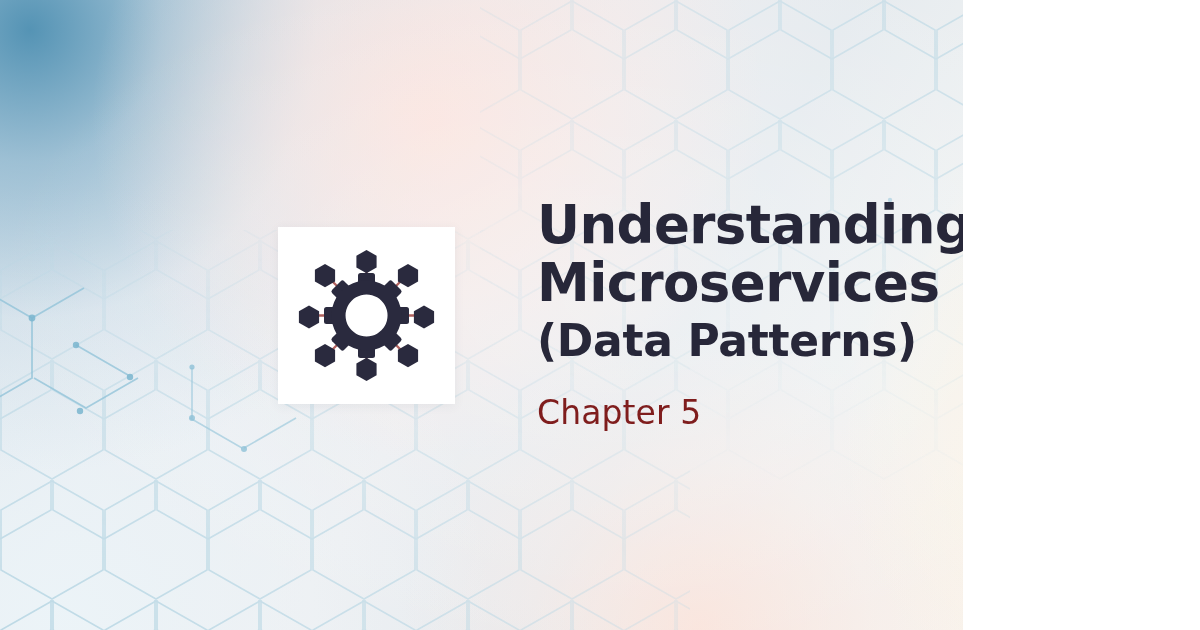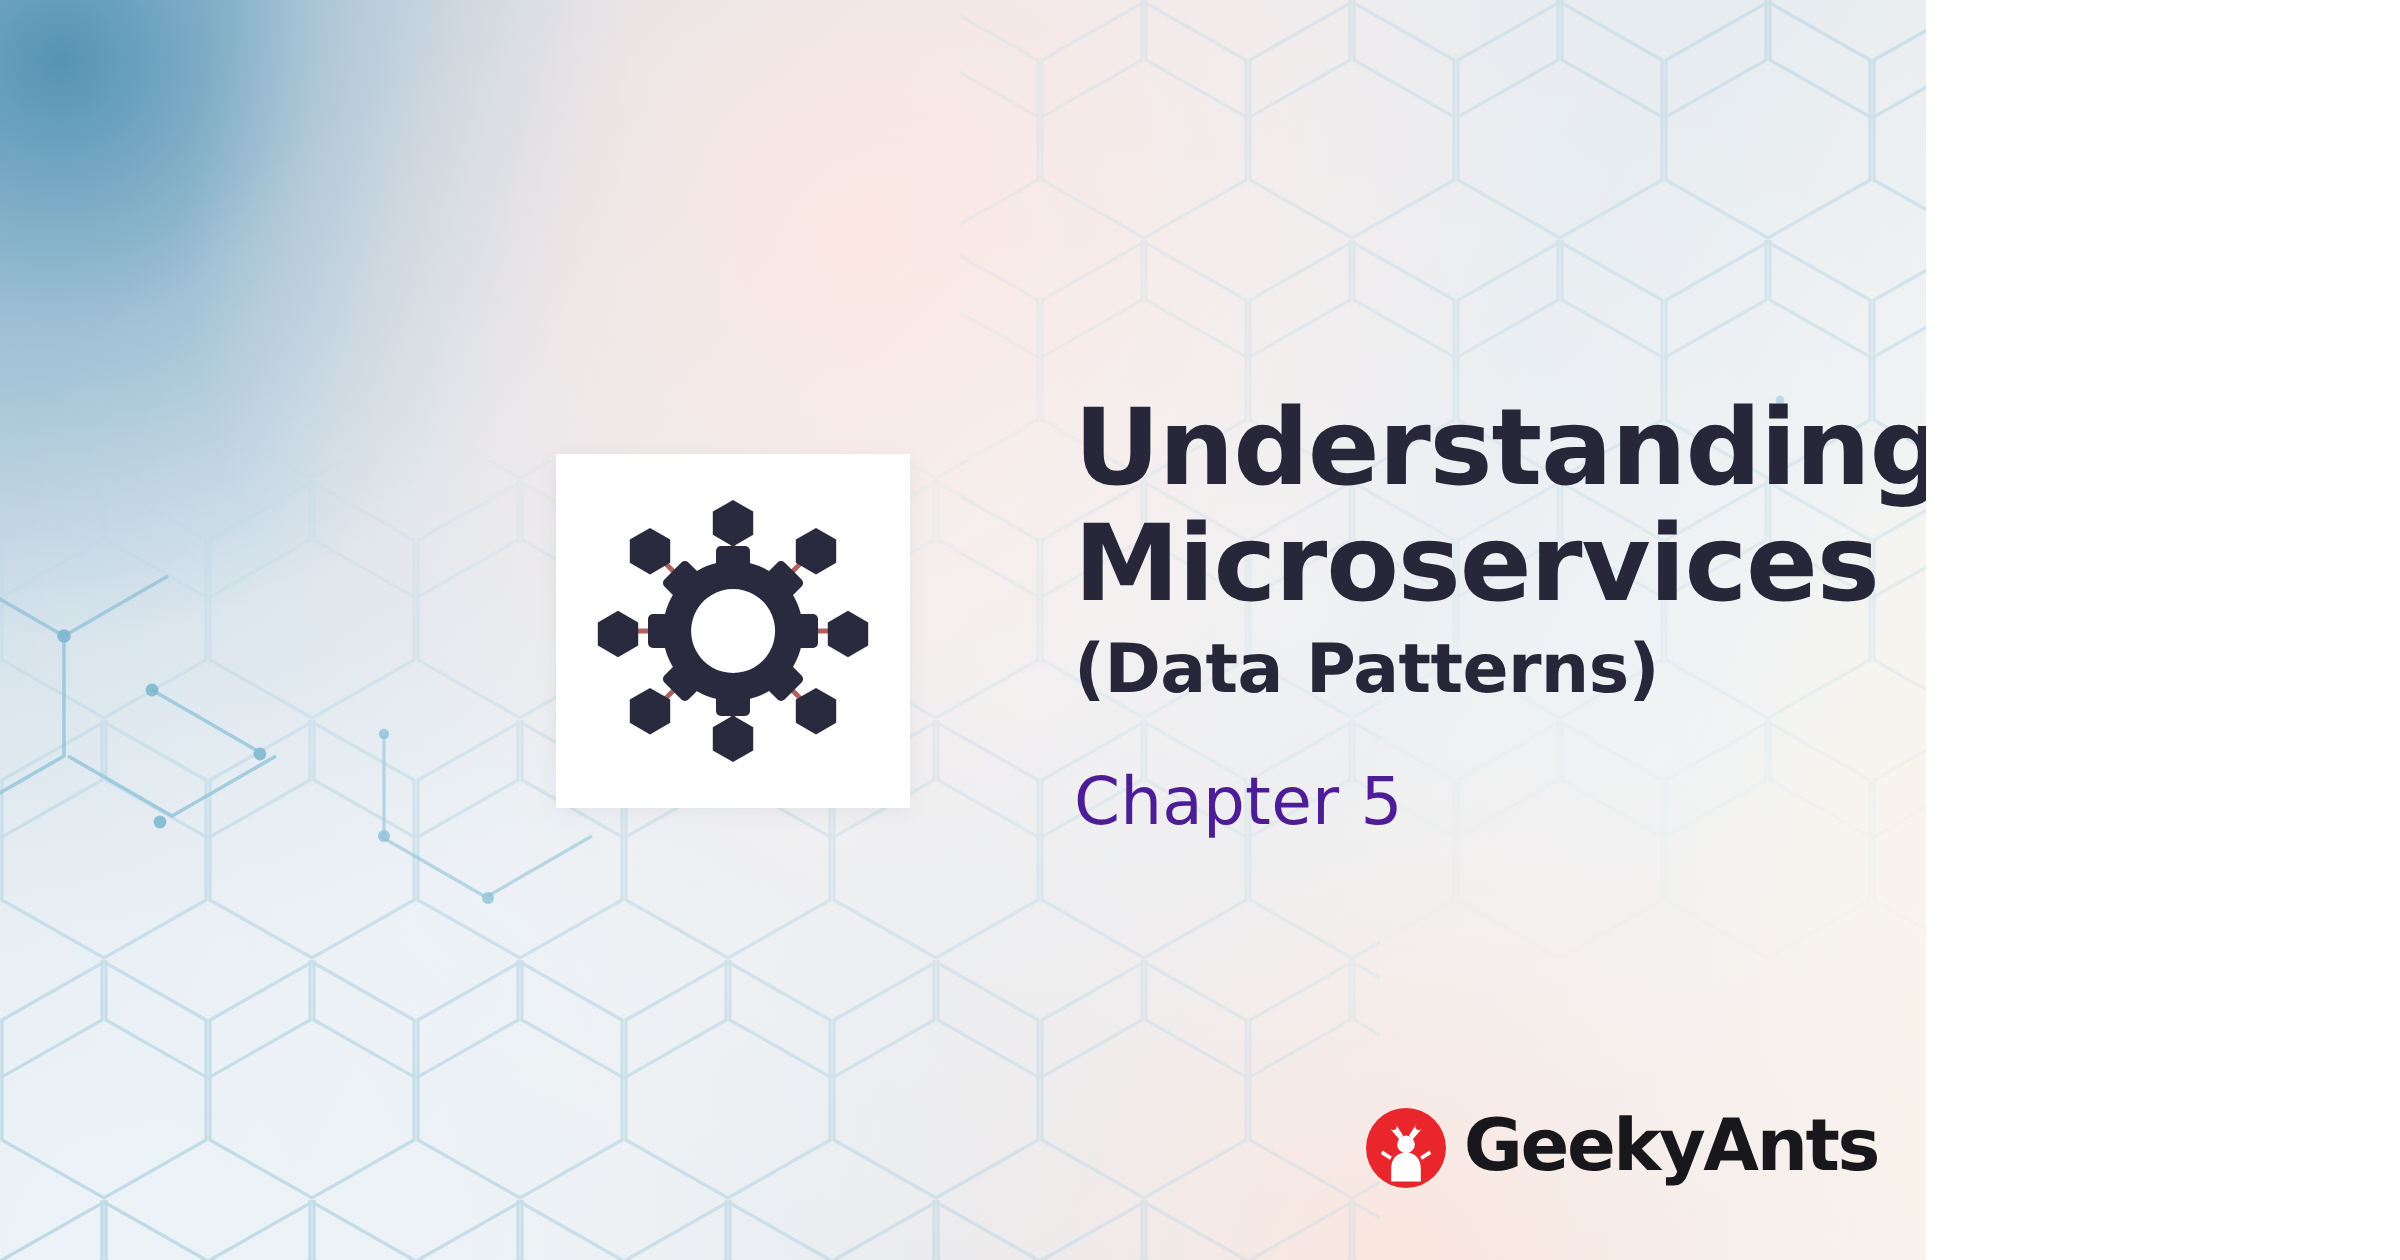--- a/index.html
+++ b/index.html
@@ -82,34 +82,34 @@
     font-size: 53px;
     line-height: 1.10;
     font-weight: 700;
     letter-spacing: -0.6px;
     color: #272739;
     white-space: pre-line;
   }
   .subtitle {
     margin: 2px 0 0 0;
     font-family: "DejaVu Sans", "Liberation Sans", sans-serif;
-    font-size: 34px;
+    font-size: 44px;
     line-height: 1.18;
     font-weight: 700;
     letter-spacing: -0.3px;
     color: #272739;
   }
   .chapter {
     margin: 26px 0 0 0;
     font-family: "DejaVu Sans", "Liberation Sans", sans-serif;
     font-size: 33px;
     line-height: 1.2;
     font-weight: 400;
     letter-spacing: 0.1px;
-    color: #4c1d95;
+    color: #7f1d1d;
   }
 
   
   .brand {
     position: absolute;
     right: 24px;
     bottom: 36px;
     display: flex;
     align-items: center;
     gap: 9px;
@@ -252,32 +252,14 @@
     </div>
 
     <div class="text-block">
       <h1 class="title">Understanding
 Microservices</h1>
       <div class="subtitle">(Data Patterns)</div>
       <div class="chapter">Chapter 5</div>
     </div>
   </div>
 
-  <div class="brand">
-    <svg class="brand-mark" viewBox="0 0 40 40" xmlns="http://www.w3.org/2000/svg" aria-hidden="true">
-      <circle cx="20" cy="20" r="20" fill="#e8262b"></circle>
-      <g fill="#ffffff">
-
-        <path d="M14.6 7.6 a1.9 1.9 0 1 1 -2.6 2.7 l4.6 5.3 1.9 -1.9 z"></path>
-        <path d="M25.4 7.6 a1.9 1.9 0 1 0 2.6 2.7 l-4.6 5.3 -1.9 -1.9 z"></path>
-
-        <circle cx="20" cy="18.2" r="4.4"></circle>
-
-        <path d="M20 22.2 c-4.6 0 -7.4 3.2 -7.4 8.2 v6.4 h14.8 v-6.4 c0 -5 -2.8 -8.2 -7.4 -8.2 z"></path>
-
-        <path d="M12.9 24.2 l-4.6 -2.9 -0.9 1.7 4.6 2.9 z"></path>
-        <path d="M27.1 24.2 l4.6 -2.9 0.9 1.7 -4.6 2.9 z"></path>
-      </g>
-    </svg>
-    <span class="brand-name">GeekyAnts</span>
-  </div>
 
 </div>
 
 </body></html>

